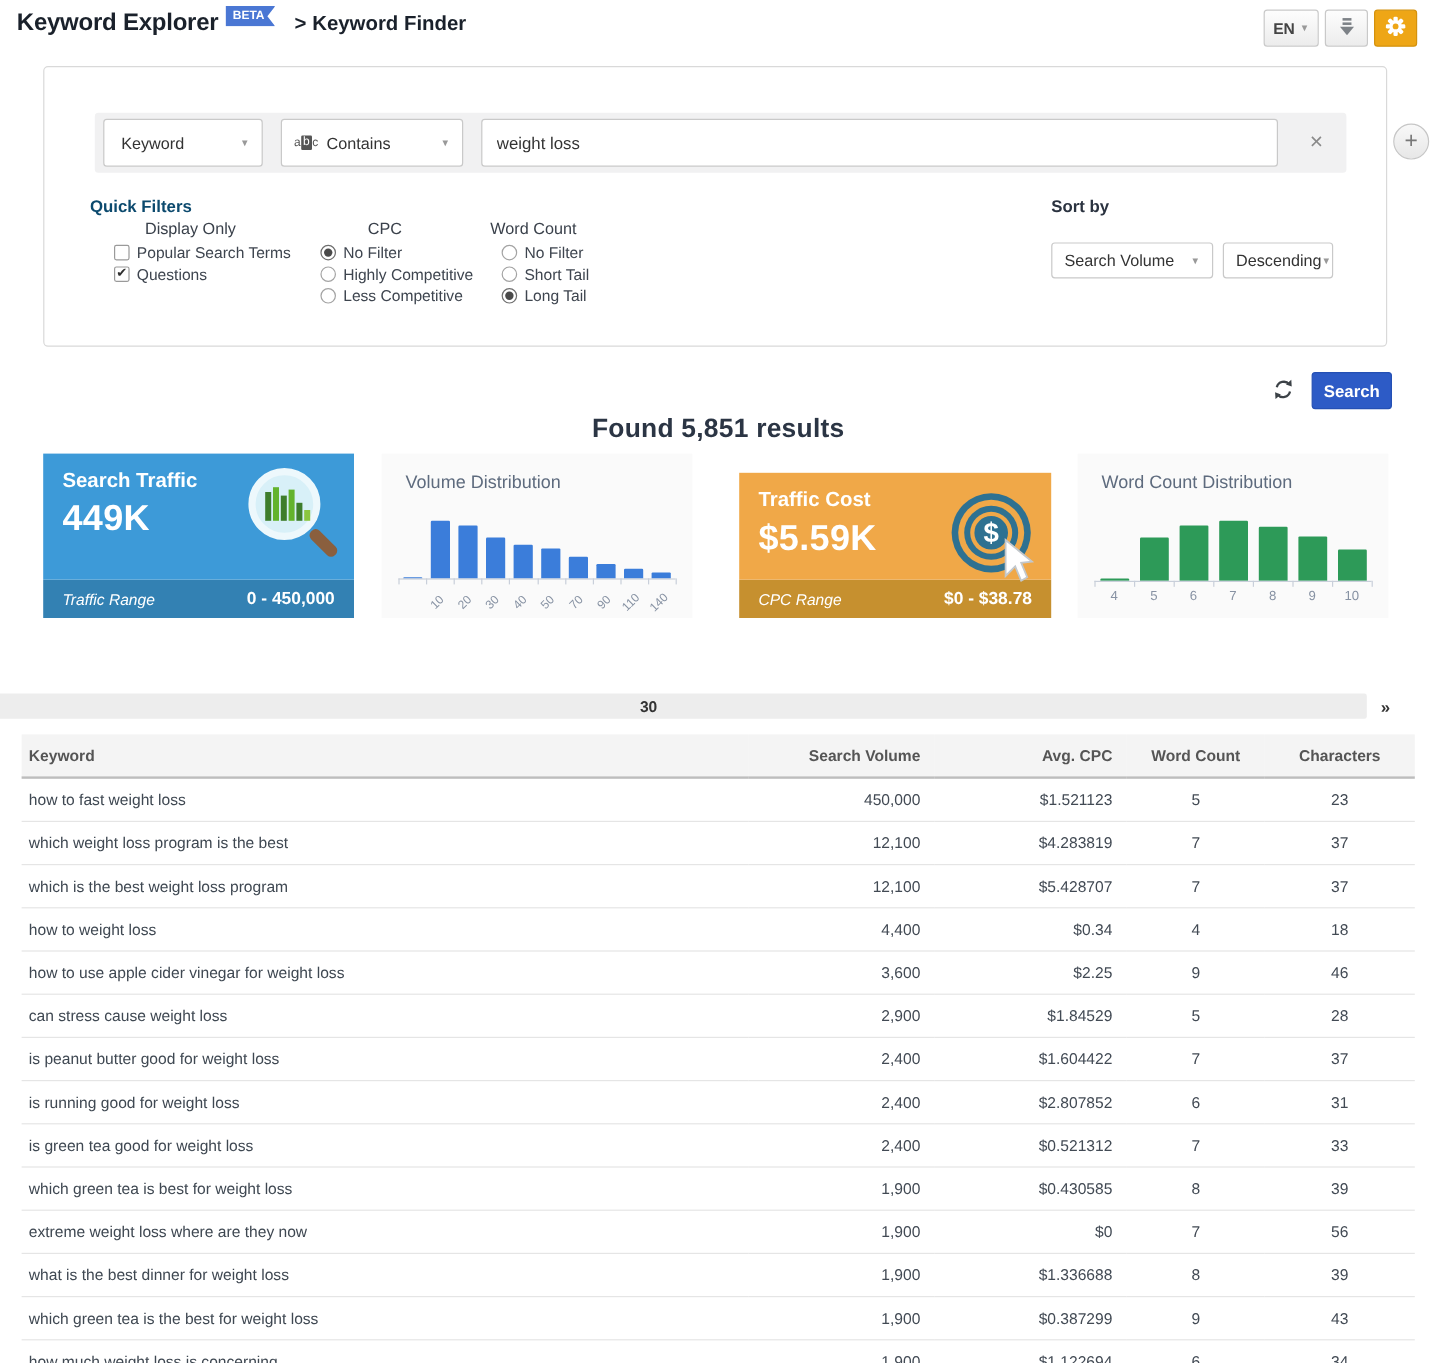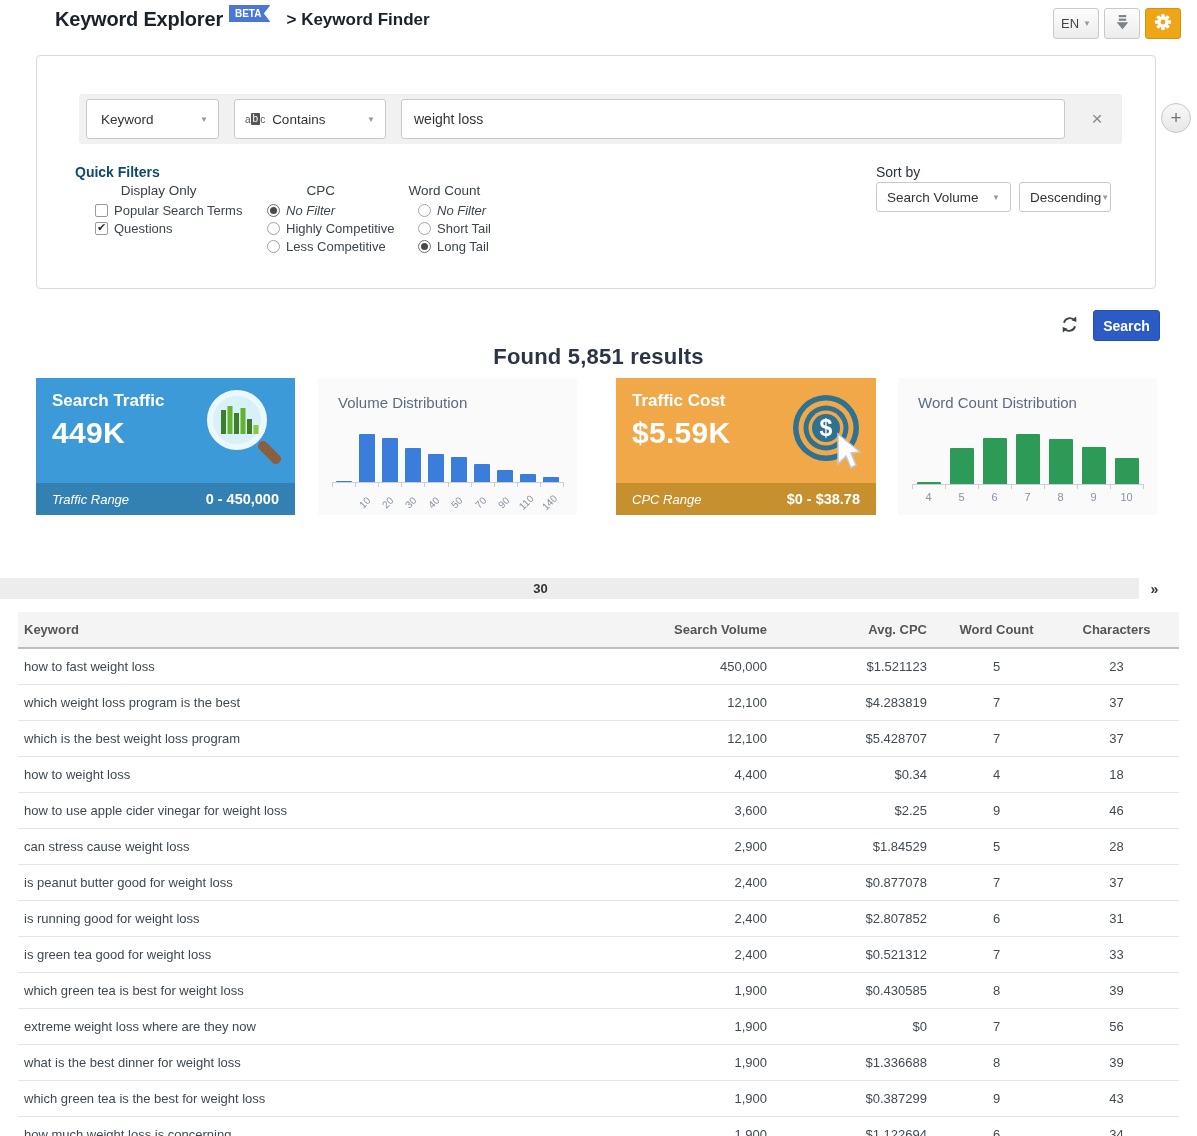--- a/index.html
+++ b/index.html
@@ -2,30 +2,30 @@
 <html><head>
 <meta charset="utf-8">
 <style>
   * { margin:0; padding:0; box-sizing:border-box; }
   html,body { background:#fff; }
   .page { position:relative; width:1197px; height:1136px; background:#fff; overflow:hidden;
           font-family:"Liberation Sans", sans-serif; color:#333; }
 
   
   .hdr { position:absolute; top:8px; left:14px; right:16px; height:36px; display:flex; justify-content:space-between; align-items:flex-start; }
-  .hdr-left { display:flex; align-items:center;margin-left:41px; }
+  .hdr-left { display:flex; align-items:center; }
   .app-title { font-size:20px; font-weight:800; color:#1a212b; letter-spacing:-0.2px; }
   .beta { display:inline-block; background:#4a77d4; color:#fff; font-size:10px; font-weight:700;
           padding:3px 9px 3px 6px; margin-left:6px; position:relative; top:-6px;
           clip-path:polygon(0 0,100% 0,84% 50%,100% 100%,0 100%); }
   .crumb { font-size:17px; font-weight:700; color:#1a212b; margin-left:16px; }
   .hdr-actions { display:flex; gap:5px; }
   .hbtn { height:31px; border:1px solid #c9c9c9; border-radius:3px; background:linear-gradient(#fdfdfd,#ececec);
           display:flex; align-items:center; justify-content:center; cursor:pointer; }
-  .hbtn.lang { width:46px; gap:4px; font-size:13px; font-weight:400; color:#444; }
+  .hbtn.lang { width:46px; gap:4px; font-size:13px; font-weight:700; color:#444; }
   .hbtn.sq { width:36px; }
   .hbtn.orange { background:#eea616; border-color:#d4920e; }
   .caret { font-size:8px; color:#999; }
 
   
   .panel { position:absolute; top:55px; left:36px; width:1120px; height:234px;
            border:1px solid #d9d9d9; border-radius:4px; background:#fff; }
   .add-btn { position:absolute; top:103px; left:1161px; width:30px; height:30px; border-radius:50%;
              border:1px solid #c6c6c6; background:linear-gradient(#f8f8f8,#e7e7e7);
              font-size:19px; color:#777; display:flex; align-items:center; justify-content:center; cursor:pointer; }
@@ -41,31 +41,31 @@
   .f-input { flex:1; height:40px; border:1px solid #c9c9c9; border-radius:3px; padding:0 12px;
              font-size:14px; color:#333; font-family:"Liberation Sans", sans-serif; }
   .close-x { width:26px; height:26px; border:none; background:transparent; font-size:19px; color:#8a8a8a;
              cursor:pointer; margin-left:4px; }
 
   .qf-title { position:absolute; top:108px; left:38px; font-size:14px; font-weight:700; color:#0c4a6e;text-align:right; }
   .qf-col { position:absolute; top:127px; font-size:13px; color:#3e454f; }
   .qf-col .col-h { font-size:13.5px; height:18px; color:#3a414b;text-align:center; }
   .qf-col1 { left:38px; } .qf-col2 { left:210px; } .qf-col3 { left:361px; }
   .opt { display:flex; align-items:center; gap:6px; height:18px; cursor:pointer;padding-left:20px; }
-  .it { font-style:italic; }
+  .it { }
   .box { width:13px; height:13px; border:1px solid #9a9a9a; border-radius:2px; background:#fff;
          display:inline-flex; align-items:center; justify-content:center; font-size:11px; color:#2f2f2f; flex:0 0 13px; }
   .box.checked::after { content:"\2714"; margin-top:-1px; }
   .dot { width:13px; height:13px; border:1px solid #a3a3a3; border-radius:50%; background:#fff;
          display:inline-flex; align-items:center; justify-content:center; flex:0 0 13px; }
   .dot.checked { border-color:#6e6e6e; }
   .dot.checked::after { content:""; width:7px; height:7px; border-radius:50%; background:#4a4a4a; }
 
   .sort-box { position:absolute; top:108px; left:839px; }
-  .sort-box .col-h { font-size:14px; font-weight:400; color:#2b3340; margin-bottom:2px; }
+  .sort-box .col-h { font-size:14px; font-weight:700; color:#2b3340; margin-bottom:22px; }
   .sort-row { display:flex; gap:8px; }
   .sel-sm { height:30px; }
   .sel-sort1 { width:135px; } .sel-sort2 { width:92px; }
 
   
   .actions { position:absolute; top:310px; left:1060px; display:flex; align-items:center; gap:14px; }
   .refresh { background:none; border:none; cursor:pointer; padding:0; display:flex; }
   .search-btn { width:67px; height:31px; background:#2d5bc6; color:#fff; border:1px solid #2450b4;
                 border-radius:3px; font-size:14px; font-weight:700; cursor:pointer; font-family:"Liberation Sans", sans-serif; }
 
@@ -76,21 +76,21 @@
   .card { position:absolute; top:378px; height:137px; display:flex; flex-direction:column; }
   .card1 { left:36px; width:259px; } .card2 { left:318px; width:259px; }
   .card3 { left:616px; width:260px; } .card4 { left:898px; width:259px; }
   .stat-body { flex:1; position:relative; padding:13px 16px; }
   .stat-title { font-size:17px; font-weight:600; color:#fff; }
   .stat-value { font-size:30px; font-weight:800; color:#fff; margin-top:5px; letter-spacing:0.3px; }
   .stat-foot { height:32px; display:flex; align-items:center; justify-content:space-between; padding:0 16px; color:#fff; }
   .stat-foot .fl { font-size:13px; font-style:italic; }
   .stat-foot .fv { font-size:14.5px; font-weight:600; }
   .card-blue  .stat-body { background:#3d9ad8; } .card-blue  .stat-foot { background:#3381b3; }
-  .card-orng  .stat-body { background:#f0a848; } .card-orng  .stat-foot { background:#c6902f; }
+  .card-orng  .stat-body { background:#f0a848;margin-top:16px; } .card-orng  .stat-foot { background:#c6902f; }
   .stat-icon { position:absolute; top:8px; right:8px; }
 
   .chart-card { background:#fafafa; padding:16px 14px 0 14px; }
   .chart-title { font-size:15px; color:#5e6b7e; padding-left:6px; }
   .chart-area { position:absolute; left:14px; right:14px; top:56px; }
   .bars { display:flex; align-items:flex-end; height:48px; }
   .chart-wordcount .bars { height:50px; }
   .bar-cell { flex:1; display:flex; justify-content:center; align-items:flex-end; }
   .bar { width:16px; border-radius:1px 1px 0 0; }
   .chart-wordcount .bar { width:24px; }
@@ -519,21 +519,21 @@
           <tr>
             <td class="c-kw">can stress cause weight loss</td>
             <td class="c-vol">2,900</td>
             <td class="c-cpc">$1.84529</td>
             <td class="c-wc">5</td>
             <td class="c-ch">28</td>
           </tr>
           <tr>
             <td class="c-kw">is peanut butter good for weight loss</td>
             <td class="c-vol">2,400</td>
-            <td class="c-cpc">$0.877078</td>
+            <td class="c-cpc">$1.604422</td>
             <td class="c-wc">7</td>
             <td class="c-ch">37</td>
           </tr>
           <tr>
             <td class="c-kw">is running good for weight loss</td>
             <td class="c-vol">2,400</td>
             <td class="c-cpc">$2.807852</td>
             <td class="c-wc">6</td>
             <td class="c-ch">31</td>
           </tr>

